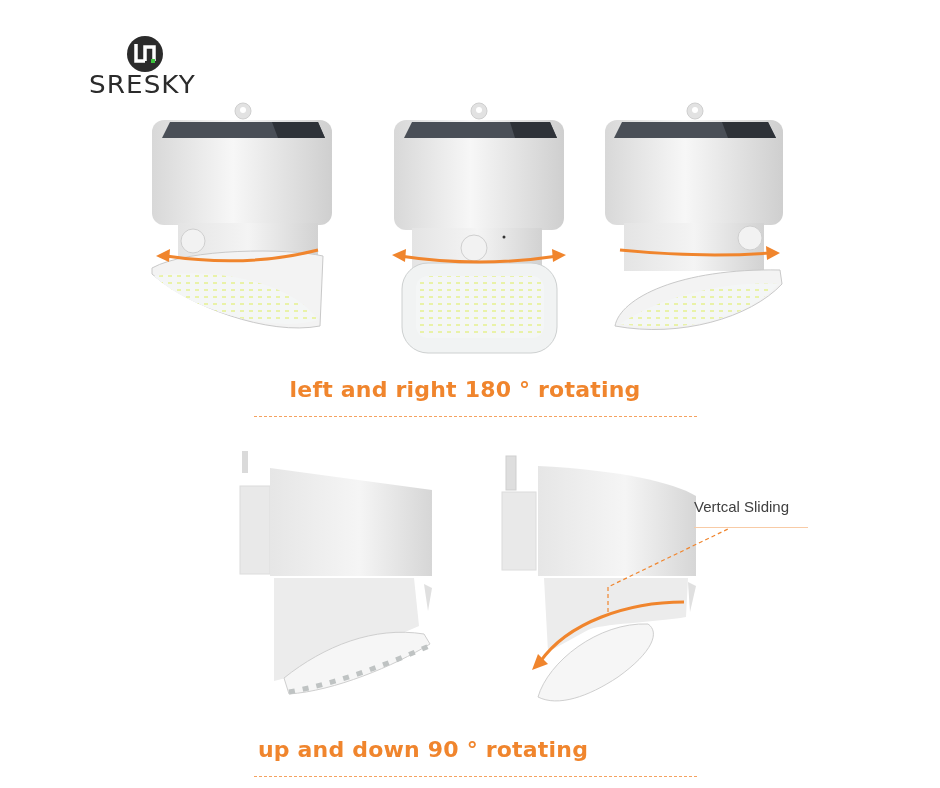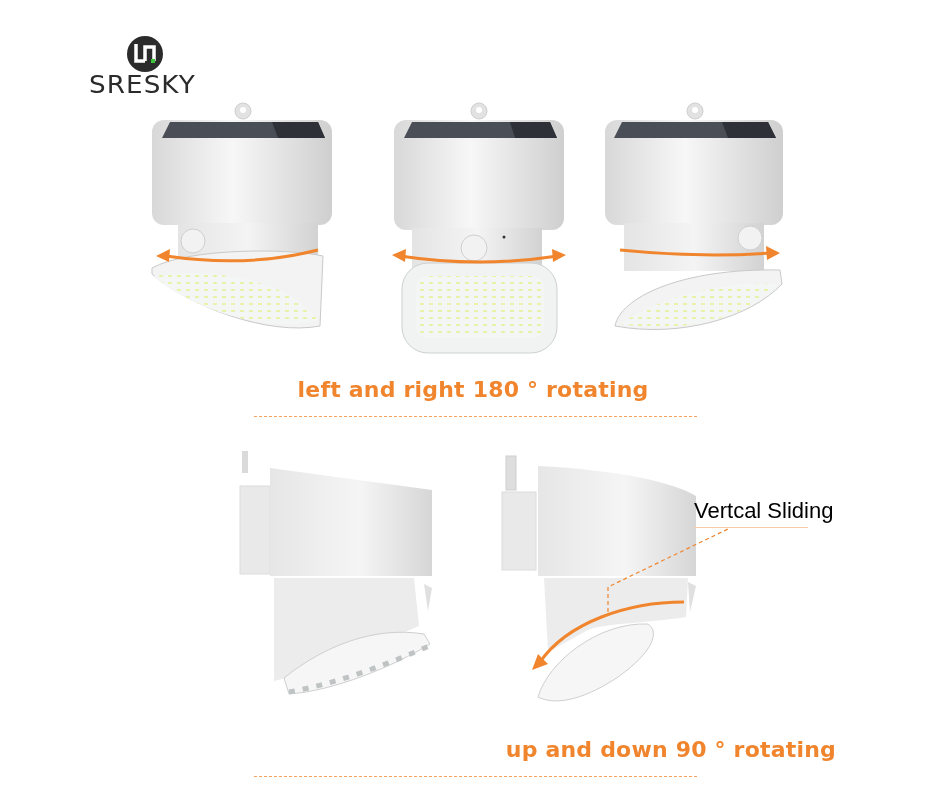--- a/index.html
+++ b/index.html
@@ -1,26 +1,26 @@
 <!DOCTYPE html>
 <html><head>
 <meta charset="utf-8">
 <style>
   html, body { margin:0; padding:0; background:#ffffff; }
   body { width:940px; height:788px; position:relative; overflow:hidden; font-family:"DejaVu Sans", "Liberation Sans", sans-serif; }
   .abs { position:absolute; }
   .logo { left:85px; top:30px; width:120px; height:70px; }
   .logo-text { position:absolute; left:4px; top:40px; font-family:"DejaVu Sans", sans-serif; font-size:25px; letter-spacing:1px; color:#2b2b2b; font-weight:normal; transform:scaleX(1.05); transform-origin:left; }
   .caption { color:#f0852d; font-size:22px; font-weight:bold; white-space:nowrap; letter-spacing:0.2px; }
-  .cap1 { left:8px; width:920px; top:377px; text-align:center; padding-left:10px; box-sizing:border-box; }
-  .cap2 { left:0; width:836px; top:737px; text-align:right; padding-left:10px; box-sizing:border-box; }
+  .cap1 { left:0; width:920px; top:377px; text-align:center; padding-left:10px; box-sizing:border-box; }
+  .cap2 { left:0; width:836px; top:737px; text-align:center; padding-left:10px; box-sizing:border-box; }
   .dash { height:0; border-top:1.5px dashed #f4a261; }
   .dash1 { left:254px; width:443px; top:416px; }
   .dash2 { left:254px; width:443px; top:776px; }
-  .annot { left:694px; top:498px; color:#000000; font-size:22px; font-family:"Liberation Sans", sans-serif; white-space:nowrap; }
+  .annot { left:694px; top:498px; color:#404040; font-size:15px; font-family:"Liberation Sans", sans-serif; white-space:nowrap; }
   .annot-line { left:694px; top:527px; width:114px; height:0; border-top:1px solid #f8cba6; }
   svg { position:absolute; overflow:visible; }
 </style>
 </head>
 <body>
 
 <div class="abs logo">
   <svg width="40" height="40" style="left:40px;top:4px;" viewBox="0 0 40 40">
     <circle cx="20" cy="20" r="18" fill="#2b2b2b"></circle>
     <path d="M11 10 V27 H20" stroke="#fff" stroke-width="3.5" fill="none"></path>

